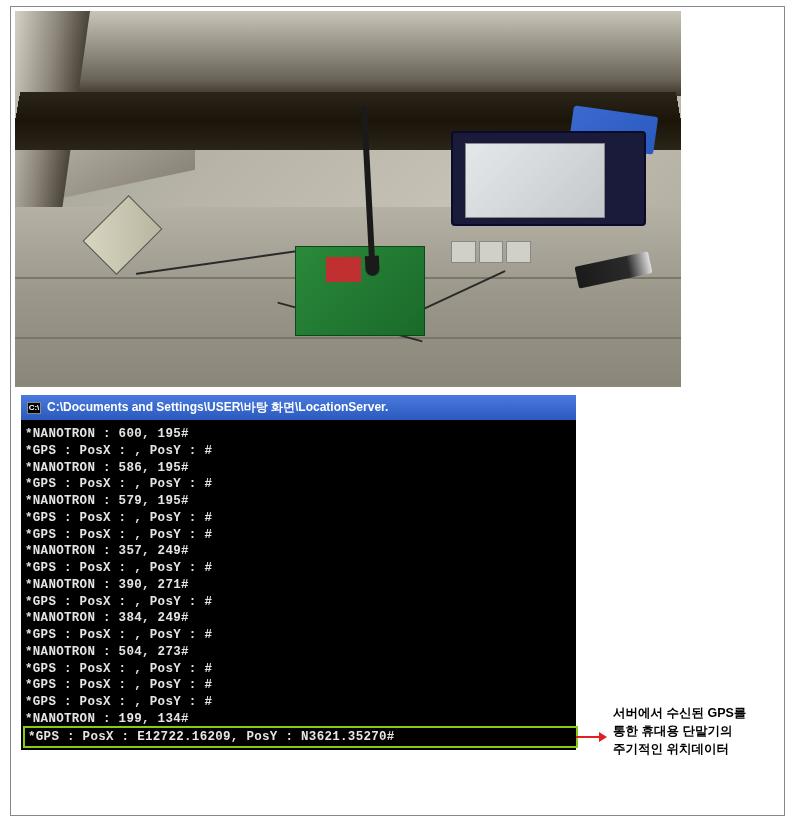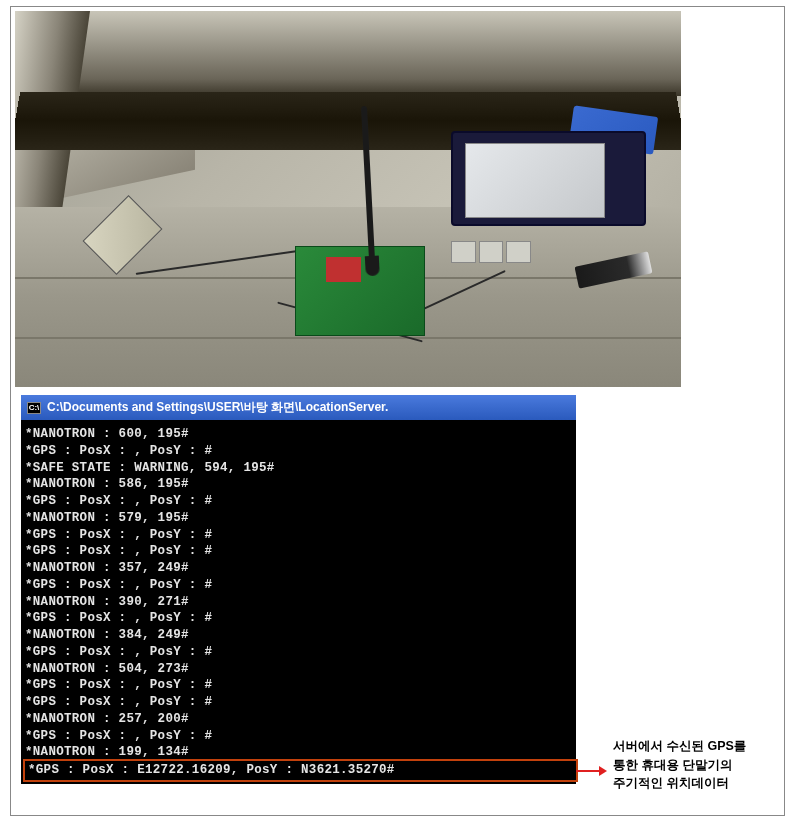--- a/index.html
+++ b/index.html
@@ -30,21 +30,21 @@
     .wire1 { left: 120px; top: 250px; width: 170px; transform: rotate(-8deg); }
     .wire2 { left: 260px; top: 310px; width: 150px; transform: rotate(15deg); }
     .wire3 { left: 395px; top: 280px; width: 100px; transform: rotate(-25deg); }
 
     .console-wrapper { position: relative; width: 555px; margin-left: 6px; }
     .console { width: 555px; background: #000; font-family: 'Courier New', monospace; font-size: 12px; }
     .titlebar { background: linear-gradient(180deg, #4a7add 0%, #2a5abd 100%); color: #fff; font-size: 12px; font-weight: bold; padding: 4px 6px; display: flex; align-items: center; gap: 6px; font-family: Tahoma, sans-serif; }
     .cmd-icon { width: 14px; height: 12px; background: #000; display: inline-flex; align-items: center; justify-content: center; color: #fff; font-size: 8px; border: 1px solid #888; }
     .console-body { background: #000; color: #e5e5e5; padding: 6px 0 4px 4px; line-height: 1.34; font-weight: bold; font-size: 12.5px; }
     .console-line { white-space: pre; letter-spacing: 0.3px; }
-    .highlight-box { border: 2px solid #c2410c; margin: -2px; padding: 1px 3px; }
+    .highlight-box { border: 2px solid #84cc16; margin: -2px; padding: 1px 3px; }
     .arrow-line { position: absolute; left: 555px; bottom: 12px; width: 24px; height: 2px; background: #e02020; }
     .arrow-head { position: absolute; left: 578px; bottom: 8px; width: 0; height: 0; border-left: 8px solid #e02020; border-top: 5px solid transparent; border-bottom: 5px solid transparent; }
     .annotation { position: absolute; left: 592px; bottom: -8px; font-size: 12.5px; font-weight: bold; color: #000; line-height: 1.45; font-family: 'Malgun Gothic', 'Apple SD Gothic Neo', sans-serif; width: 175px; }
   </style>
 </head>
 <body>
 
 <div class="outer">
   <div class="photo">
     <div class="photo-bg">
@@ -77,36 +77,34 @@
       <div class="titlebar">
         <span class="cmd-icon">
             <span>C:\</span>
           </span>
         <span>C:\Documents and Settings\USER\바탕 화면\LocationServer.</span>
       </div>
       <div class="console-body">
         <div id="lines-container">
             <div class="console-line">*NANOTRON : 600, 195#</div>
             <div class="console-line">*GPS : PosX : , PosY : #</div>
-            <div class="console-line">*SAFE STATE : WARNING, 594, 195#</div>
             <div class="console-line">*NANOTRON : 586, 195#</div>
             <div class="console-line">*GPS : PosX : , PosY : #</div>
             <div class="console-line">*NANOTRON : 579, 195#</div>
             <div class="console-line">*GPS : PosX : , PosY : #</div>
             <div class="console-line">*GPS : PosX : , PosY : #</div>
             <div class="console-line">*NANOTRON : 357, 249#</div>
             <div class="console-line">*GPS : PosX : , PosY : #</div>
             <div class="console-line">*NANOTRON : 390, 271#</div>
             <div class="console-line">*GPS : PosX : , PosY : #</div>
             <div class="console-line">*NANOTRON : 384, 249#</div>
             <div class="console-line">*GPS : PosX : , PosY : #</div>
             <div class="console-line">*NANOTRON : 504, 273#</div>
             <div class="console-line">*GPS : PosX : , PosY : #</div>
             <div class="console-line">*GPS : PosX : , PosY : #</div>
-            <div class="console-line">*NANOTRON : 257, 200#</div>
             <div class="console-line">*GPS : PosX : , PosY : #</div>
             <div class="console-line">*NANOTRON : 199, 134#</div>
           </div>
         <div class="highlight-box">
           <div class="console-line">*GPS : PosX : E12722.16209, PosY : N3621.35270#</div>
         </div>
       </div>
     </div>
     <div class="arrow-line"></div>
     <div class="arrow-head"></div>

